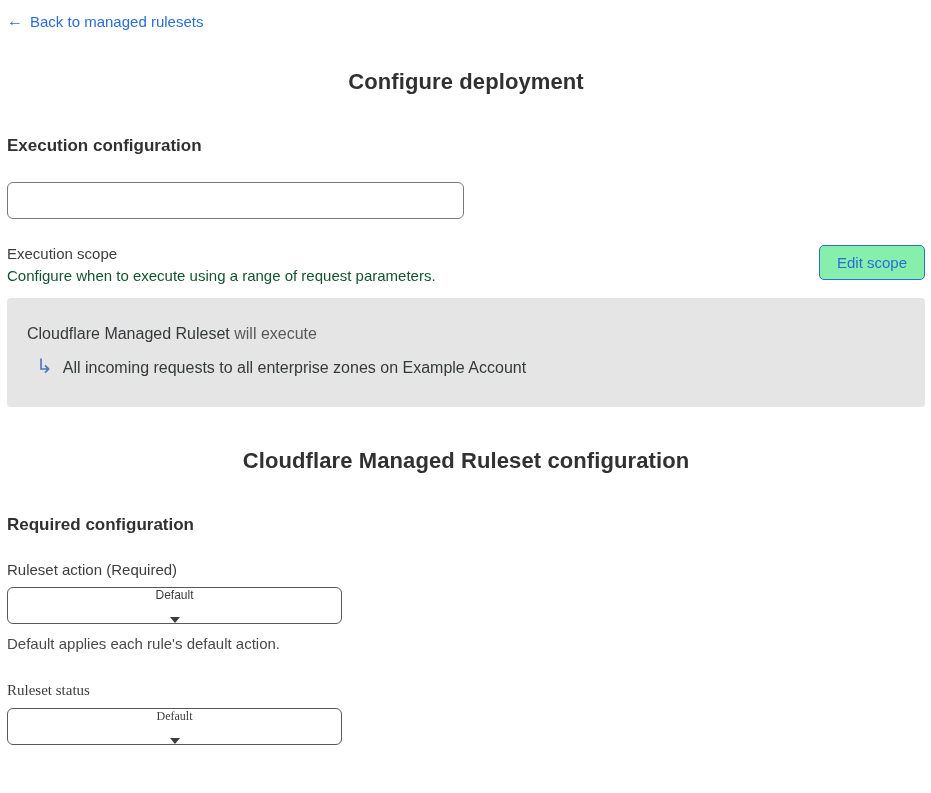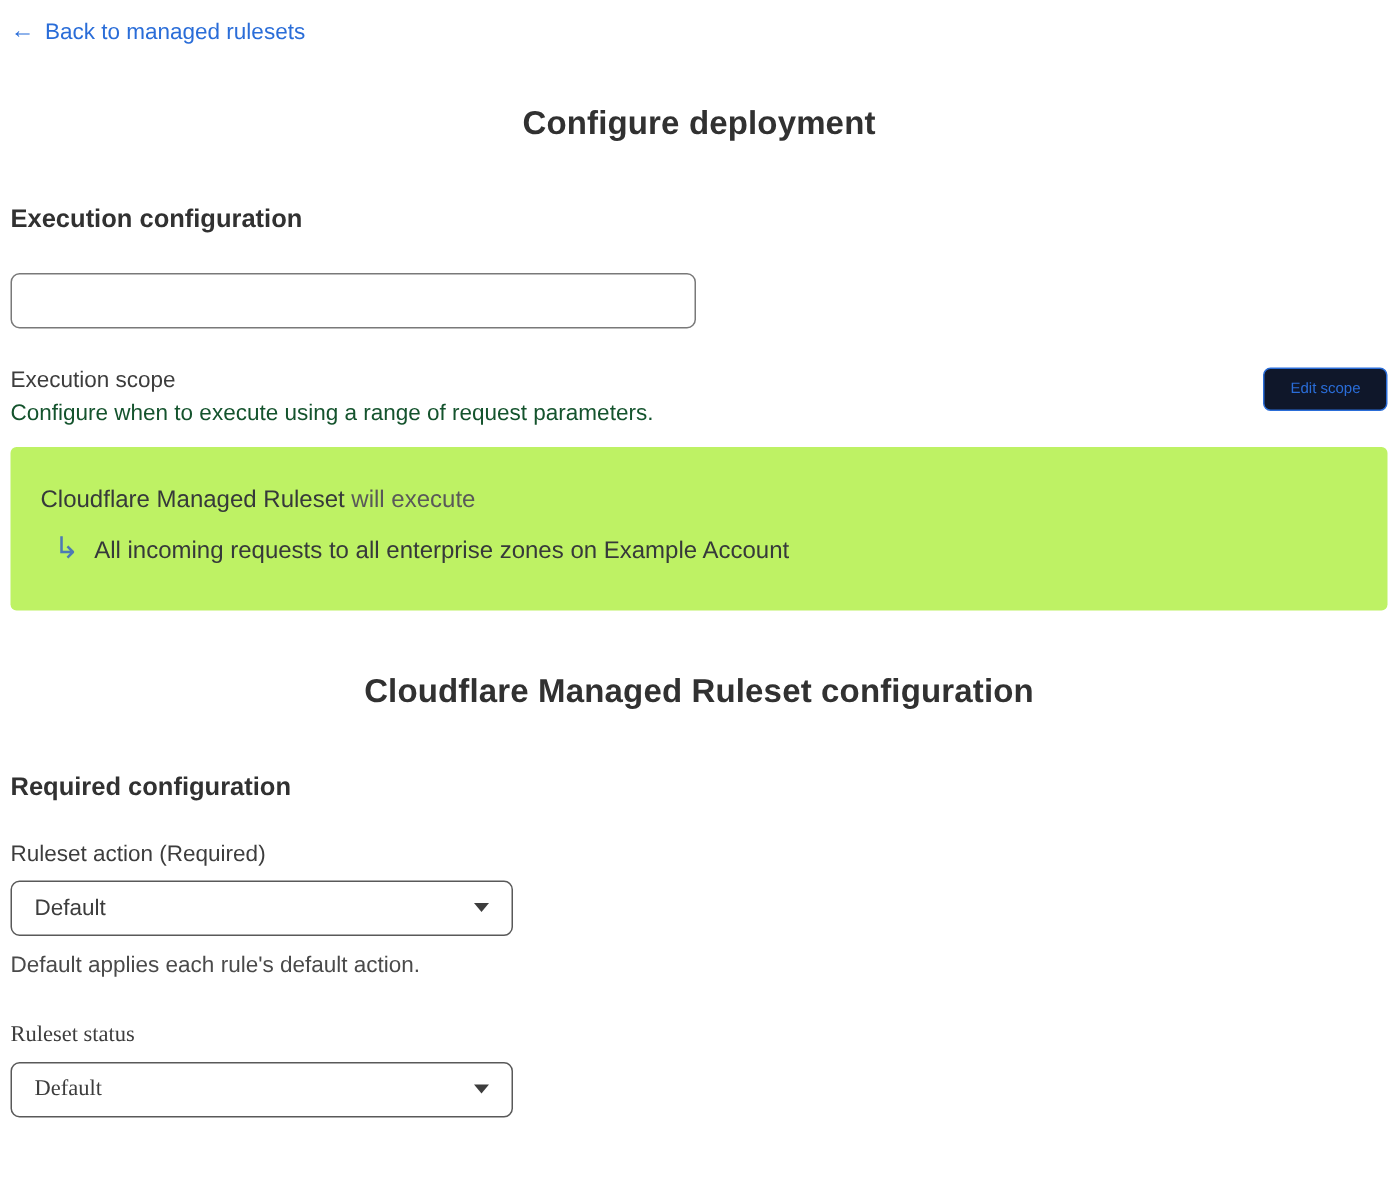--- a/index.html
+++ b/index.html
@@ -73,35 +73,35 @@
     align-items: flex-start;
     margin-bottom: 14px;
     width: 918px;
   }
   .scope-text .field-label { margin-bottom: 5px; }
   .scope-description {
     font-size: 15px;
     color: #14532d;
   }
   button.outline-button {
-    background: #0f172a;
+    background: #86efac;
     border: 1px solid #2a6dd8;
     color: #2a6dd8;
-    font-size: 10px;
+    font-size: 15px;
     font-family: "Liberation Sans", sans-serif;
     border-radius: 5px;
     padding: 8px 17px;
     cursor: pointer;
     white-space: nowrap;
   }
 
   
   .scope-panel {
     width: 918px;
-    background: #bef264;
+    background: #e5e5e5;
     border-radius: 4px;
     padding: 27px 20px 30px 20px;
     margin-bottom: 41px;
   }
   .scope-panel .line1 {
     font-size: 16px;
     color: #36393a;
   }
   .scope-panel .line1 .muted { color: #595959; }
   .scope-panel .line2 {
@@ -124,25 +124,26 @@
   
   .select-box {
     width: 335px;
     height: 37px;
     border: 1px solid #595959;
     border-radius: 6px;
     display: flex;
     align-items: center;
     justify-content: space-between;
     padding: 0 15px;
-    font-size: 15px;
+    font-size: 12px;
     color: #3d3d3d;
     background: #ffffff;
     cursor: pointer;
     margin-bottom: 8px;
+    flex-direction: column;
   }
   .select-caret {
     width: 0;
     height: 0;
     border-left: 5px solid transparent;
     border-right: 5px solid transparent;
     border-top: 6px solid #3d3d3d;
   }
 
   .help-text {

